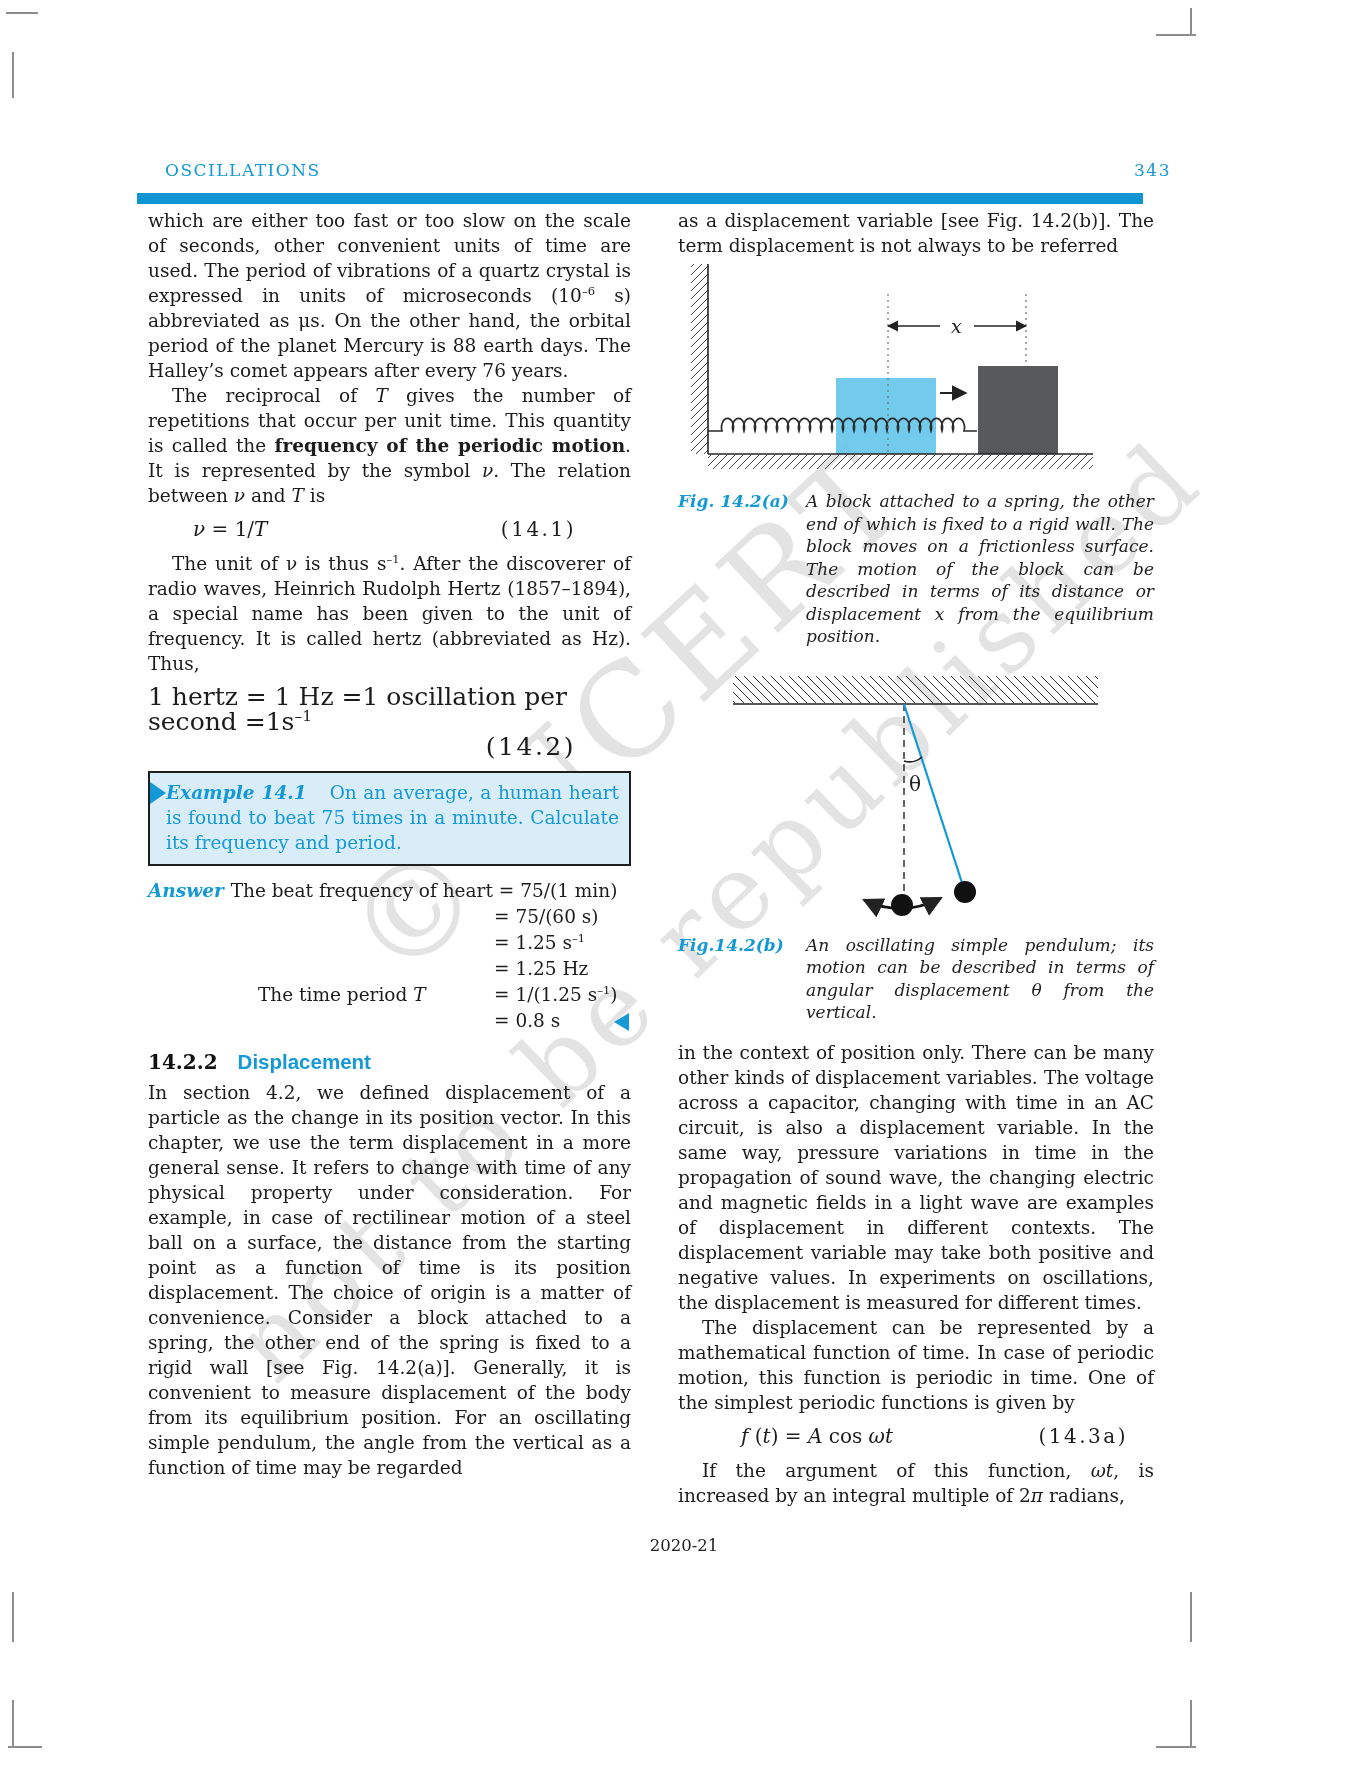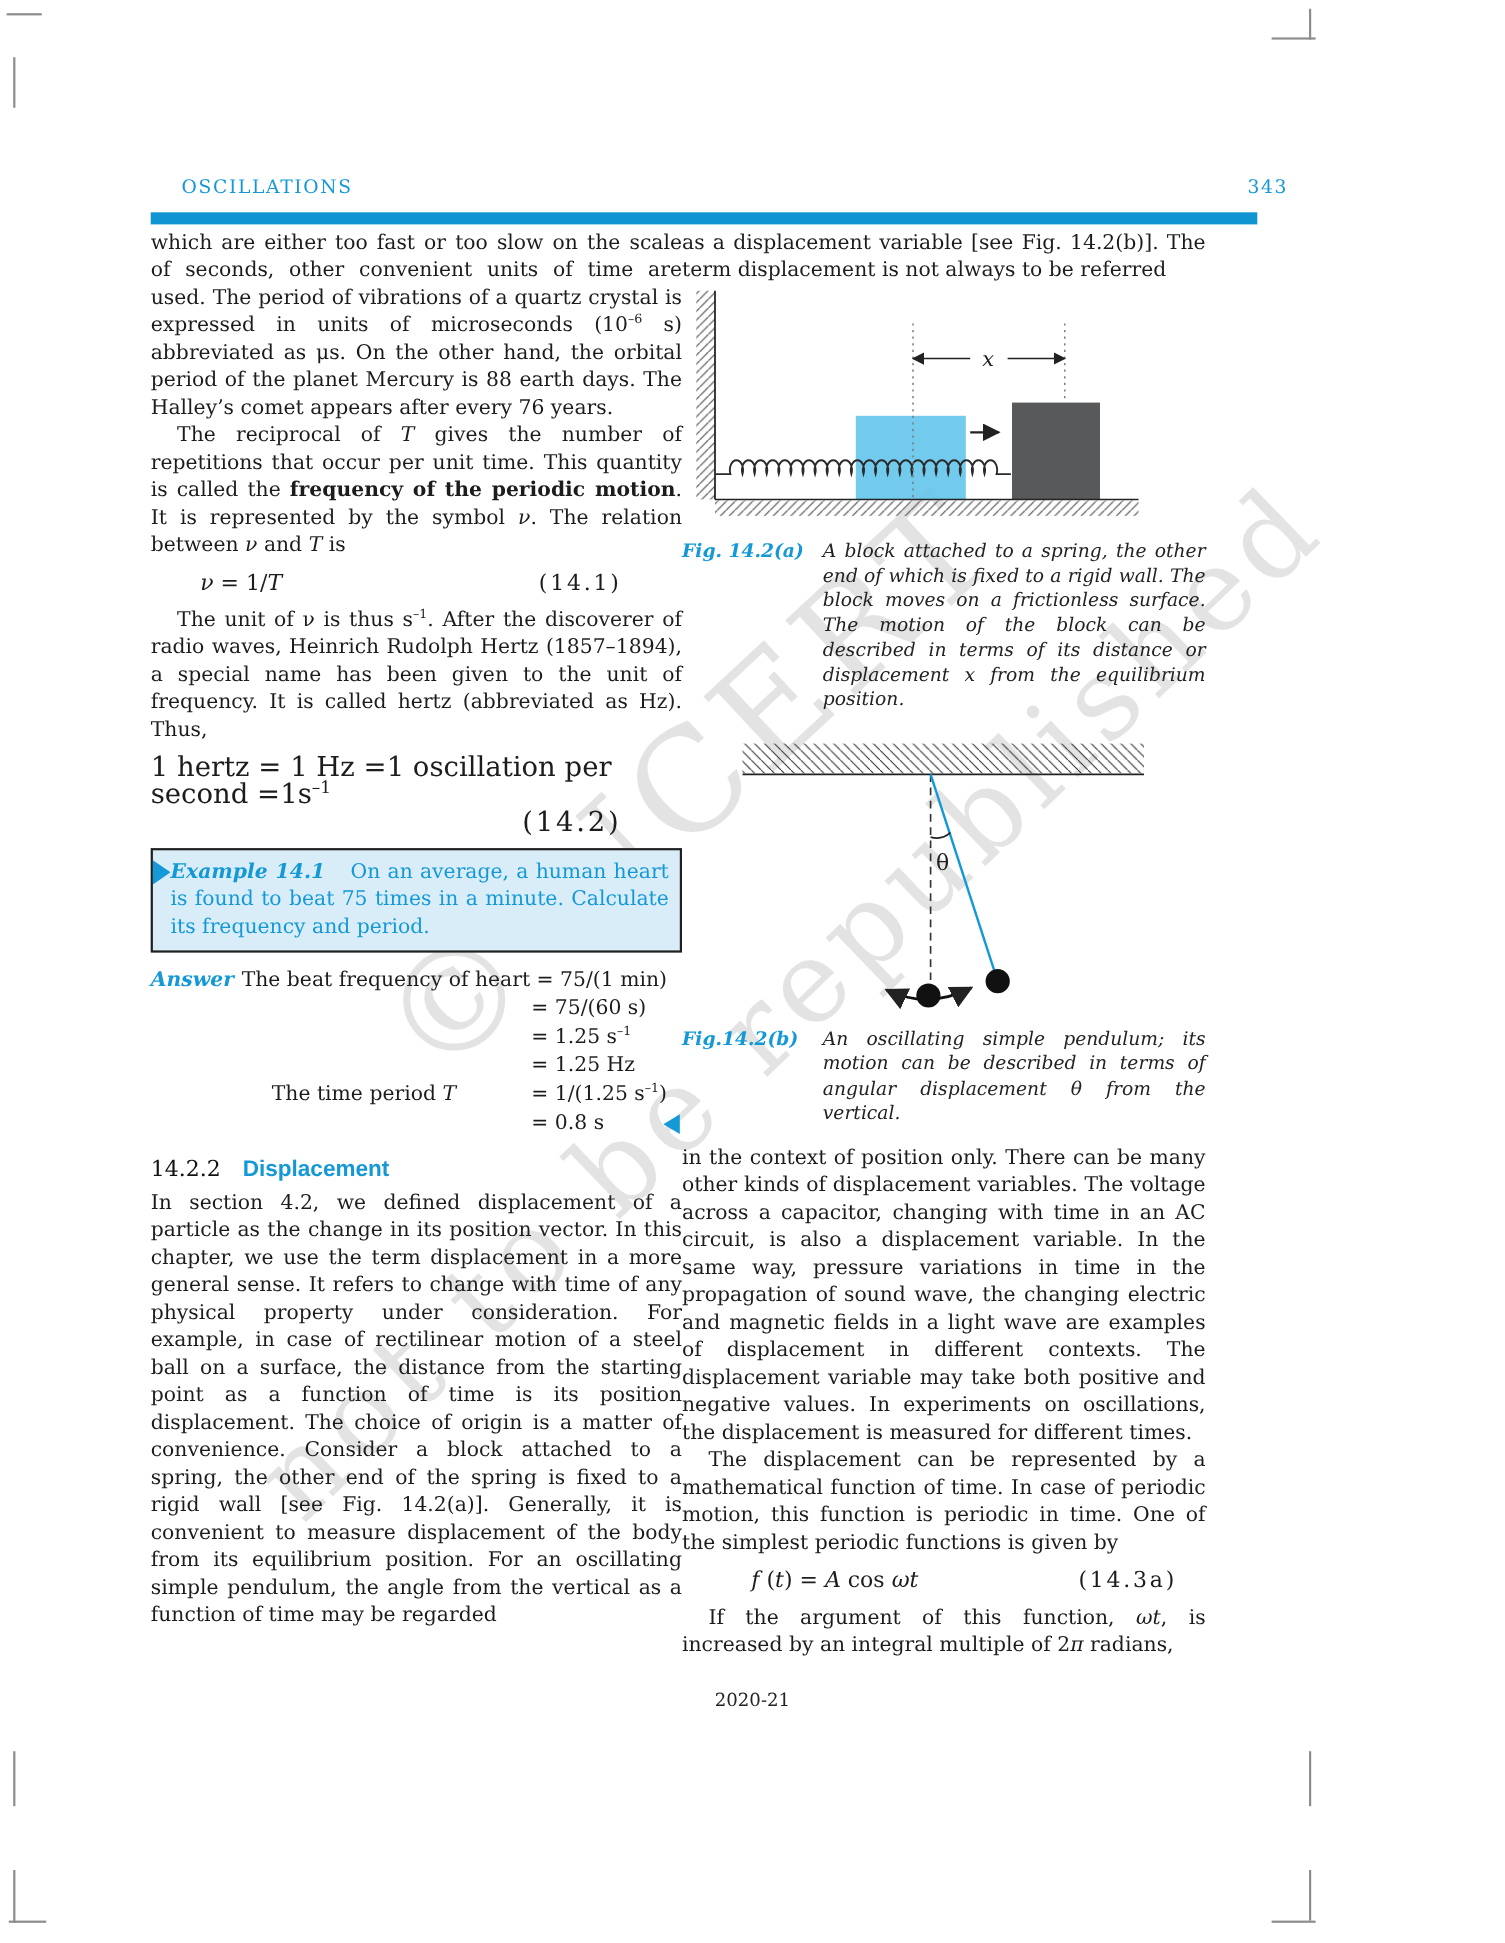--- a/index.html
+++ b/index.html
@@ -17,21 +17,21 @@
   .watermark{position:absolute;color:var(--watermark);opacity:.5;white-space:nowrap;
              font-family:"DejaVu Serif",serif;letter-spacing:8px;transform-origin:0 50%;}
   .wm1{left:368px;top:880px;font-size:128px;transform:rotate(-43deg);}
   .wm2{left:250px;top:1300px;font-size:104px;transform:rotate(-44deg);}
   
   .hdr{position:absolute;left:137px;top:160px;width:1006px;display:flex;
        justify-content:space-between;align-items:baseline;color:var(--accent);
        font-size:17px;letter-spacing:1.5px;margin-left:28px;}
   .hdr-rule{position:absolute;left:137px;top:193px;width:1006px;height:11px;background:var(--rule);}
   
-  .cols{position:absolute;left:137px;top:208px;width:1006px;display:flex;}
+  .cols{position:absolute;left:148px;top:208px;width:1006px;display:flex;gap:47px;}
   .colL{width:483px;}
   .colR{width:476px;}
   p.body{font-size:18.5px;line-height:25px;text-align:justify;}
   p.indent{text-indent:24px;}
   .run-i{font-style:italic;}
   .run-b{font-weight:bold;}
   .run-sup{vertical-align:super;font-size:0.62em;line-height:0;}
   .accent{color:var(--accent);}
   .bi{font-weight:bold;font-style:italic;text-align:center;}
   
@@ -54,21 +54,21 @@
   .answer{position:relative;margin-top:12px;font-size:18.5px;line-height:26px;}
   .ans-row{position:relative;}
   .ans-label1{margin-right:7px;}
   .ans-eq{margin-left:346px;}
   .ans-sub{position:absolute;left:110px;}
   .end-marker{position:absolute;right:2px;top:5px;width:0;height:0;
       border-top:9px solid transparent;border-bottom:9px solid transparent;
       border-right:15px solid var(--accent);}
   
   .sec-hd{margin:16px 0 6px 0;}
-  .sec-num{font-weight:normal;font-size:20px;color:#111;margin-right:20px;}
+  .sec-num{font-weight:bold;font-size:20px;color:#111;margin-right:20px;}
   .sec-title{font-weight:bold;font-size:20.5px;color:var(--accent);
              font-family:"Liberation Sans",sans-serif;}
   
   .fig{display:block;margin:6px 0 8px 0;}
   .caption{display:flex;font-size:17px;line-height:22.5px;font-style:italic;margin-bottom:16px;}
   .caption .cap-label{flex:0 0 128px;font-weight:bold;color:var(--accent);}
   .caption .cap-text{flex:1;text-align:justify;color:#222;}
   
   .footer{position:absolute;left:0;top:1536px;width:100%;text-align:center;
           font-size:16.5px;color:#222;}

